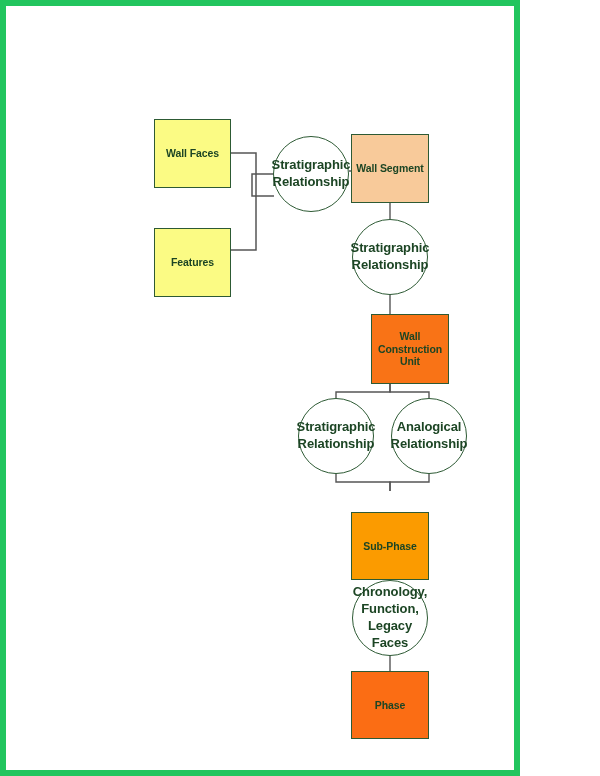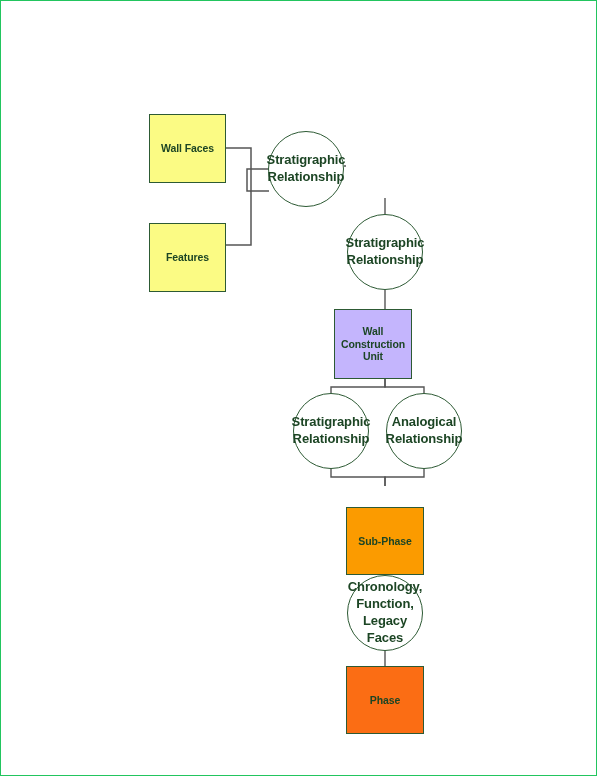--- a/index.html
+++ b/index.html
@@ -8,25 +8,25 @@
     background: #ffffff;
   }
   body {
     width: 600px;
     height: 776px;
     font-family: "Liberation Sans", sans-serif;
     overflow: hidden;
   }
   #page {
     position: relative;
-    width: 597px;
+    width: 520px;
     height: 776px;
     background: #ffffff;
     box-sizing: border-box;
-    border: 1px solid #22c55e;
+    border: 6px solid #22c55e;
   }
   #diagram {
     position: absolute;
     left: 0;
     top: 0;
     width: 600px;
     height: 776px;
   }
   .node {
     position: absolute;
@@ -97,29 +97,32 @@
     <span>Features</span>
   </div>
 
   <div class="node circle" style="left:267px; top:130px; width:76px; height:76px;">
     <div>
       <span>Stratigraphic</span>
       <span>Relationship</span>
     </div>
   </div>
 
+  <div class="node box" style="left:345px; top:128px; width:78px; height:69px; background:#F8CA9A;">
+    <span>Wall Segment</span>
+  </div>
 
   <div class="node circle" style="left:346px; top:213px; width:76px; height:76px;">
     <div>
       <span>Stratigraphic</span>
       <span>Relationship</span>
     </div>
   </div>
 
-  <div class="node box" style="left:333px; top:308px; width:78px; height:70px; background:#c4b5fd;text-align:center;">
+  <div class="node box" style="left:365px; top:308px; width:78px; height:70px; background:#f97316;text-align:center;">
     <div>
       <span>Wall</span>
       <span>Construction</span>
       <span>Unit</span>
     </div>
   </div>
 
   <div class="node circle" style="left:292px; top:392px; width:76px; height:76px;">
     <div>
       <span>Stratigraphic</span>

